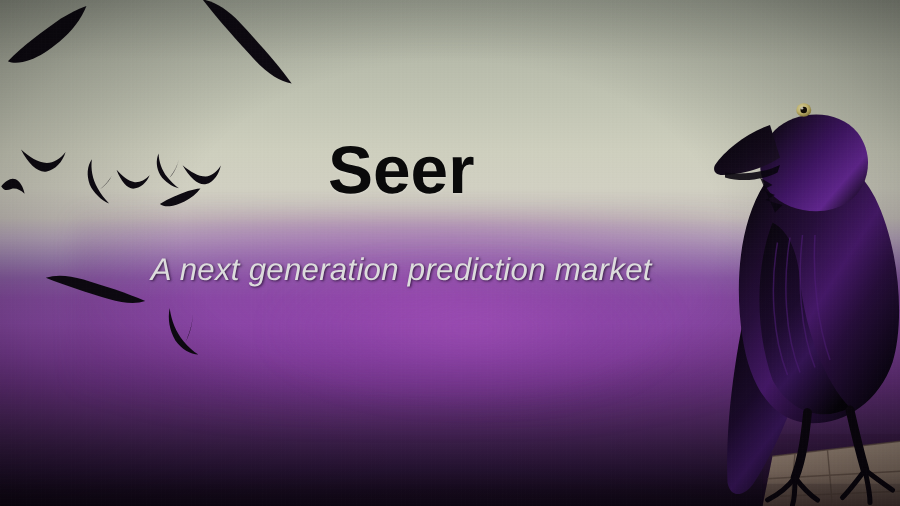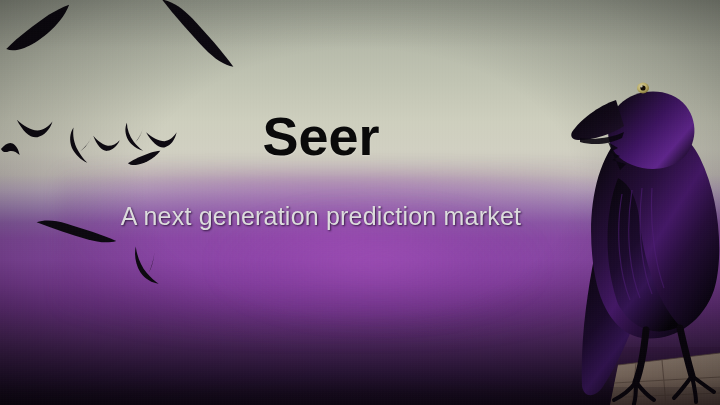--- a/index.html
+++ b/index.html
@@ -122,20 +122,21 @@
     line-height: 1.05;
     text-shadow: 0 1px 2px rgba(255,255,255,0.25);
   }
   .subtitle {
     position: absolute;
     left: 0;
     right: 0;
     top: 202px;
     text-align: center;
     font-size: 25px;
+    font-style: italic;
     font-weight: normal;
     color: #dcdcdc;
     letter-spacing: 0.2px;
     text-shadow: 1px 1px 2px rgba(30,10,40,0.75);
   }
   
   .title, .subtitle { padding-right: 78px; }
 </style>
 </head>
 <body>

